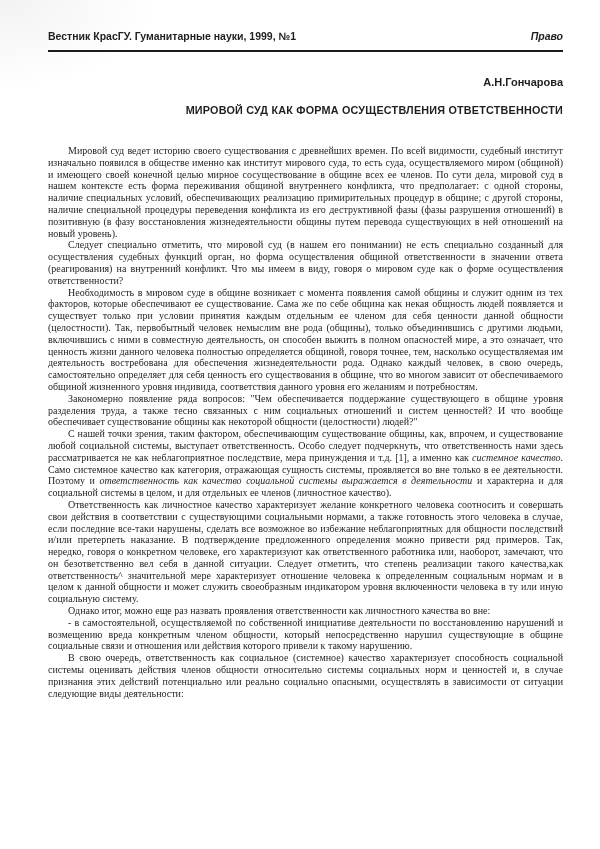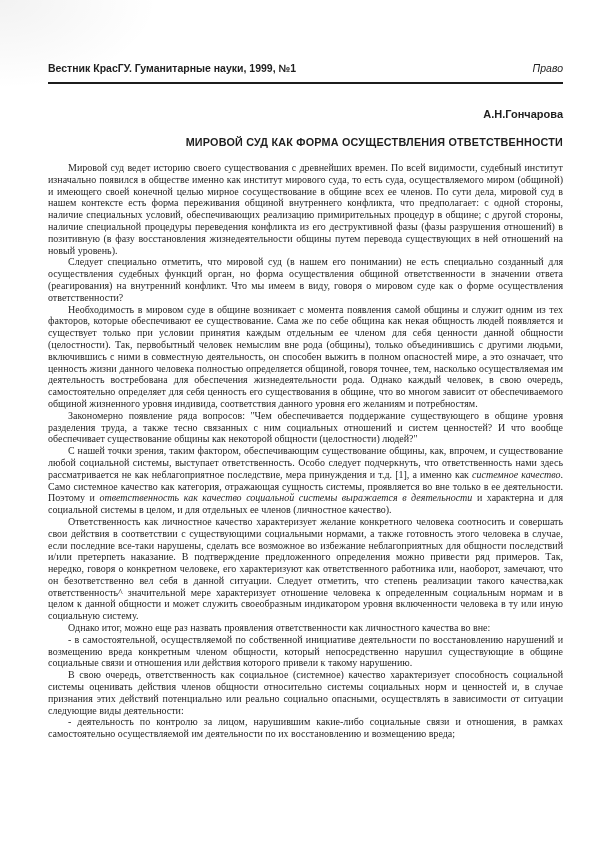--- a/index.html
+++ b/index.html
@@ -31,21 +31,21 @@
   }
   .header-row {
     display: flex;
     justify-content: space-between;
     align-items: baseline;
     font-family: "Liberation Sans", sans-serif;
     font-size: 10.5px;
     line-height: 13px;
   }
   .journal-name { font-weight: bold; }
-  .section-name { font-style: italic; font-weight: normal; margin-top: 32px; }
+  .section-name { font-style: italic; font-weight: bold; }
   .header-rule {
     margin-top: 7px;
     border-bottom: 2px solid #1c1c1c;
     height: 0;
   }
   .author-line {
     margin-top: 24px;
     text-align: right;
     font-family: "Liberation Sans", sans-serif;
     font-weight: bold;
@@ -55,21 +55,21 @@
   .article-title {
     margin-top: 15px;
     text-align: right;
     font-family: "Liberation Sans", sans-serif;
     font-weight: bold;
     font-size: 10.8px;
     line-height: 13px;
     letter-spacing: 0.2px;
   }
   .article-body {
-    margin-top: 13px;
+    margin-top: 28px;
     font-size: 10px;
     line-height: 11.8px;
     text-align: justify;
   }
   .article-body p {
     margin: 0;
     text-indent: 20px;
   }
   .article-body em {
     font-style: italic;
@@ -95,17 +95,16 @@
     <div class="article-body">
         <p><span>Мировой суд ведет историю своего существования с древнейших времен. По всей видимости, судебный институт изначально появился в обществе именно как институт мирового суда, то есть суда, осуществляемого миром (общиной) и имеющего своей конечной целью мирное сосуществование в общине всех ее членов. По сути дела, мировой суд в нашем контексте есть форма переживания общиной внутреннего конфликта, что предполагает: с одной стороны, наличие специальных условий, обеспечивающих реализацию примирительных процедур в общине; с другой стороны, наличие специальной процедуры переведения конфликта из его деструктивной фазы (фазы разрушения отношений) в позитивную (в фазу восстановления жизнедеятельности общины путем перевода существующих в ней отношений на новый уровень).</span></p>
         <p><span>Следует специально отметить, что мировой суд (в нашем его понимании) не есть специально созданный для осуществления судебных функций орган, но форма осуществления общиной ответственности в значении ответа (реагирования) на внутренний конфликт. Что мы имеем в виду, говоря о мировом суде как о форме осуществления ответственности?</span></p>
         <p><span>Необходимость в мировом суде в общине возникает с момента появления самой общины и служит одним из тех факторов, которые обеспечивают ее существование. Сама же по себе община как некая общность людей появляется и существует только при условии принятия каждым отдельным ее членом для себя ценности данной общности (целостности). Так, первобытный человек немыслим вне рода (общины), только объединившись с другими людьми, включившись с ними в совместную деятельность, он способен выжить в полном опасностей мире, а это означает, что ценность жизни данного человека полностью определяется общиной, говоря точнее, тем, насколько осуществляемая им деятельность востребована для обеспечения жизнедеятельности рода. Однако каждый человек, в свою очередь, самостоятельно определяет для себя ценность его существования в общине, что во многом зависит от обеспечиваемого общиной жизненного уровня индивида, соответствия данного уровня его желаниям и потребностям.</span></p>
         <p><span>Закономерно появление ряда вопросов: "Чем обеспечивается поддержание существующего в общине уровня разделения труда, а также тесно связанных с ним социальных отношений и систем ценностей? И что вообще обеспечивает существование общины как некоторой общности (целостности) людей?"</span></p>
         <p><span>С нашей точки зрения, таким фактором, обеспечивающим существование общины, как, впрочем, и существование любой социальной системы, выступает ответственность. Особо следует подчеркнуть, что ответственность нами здесь рассматривается не как неблагоприятное последствие, мера принуждения и т.д. [1], а именно как </span><em>системное качество</em><span>. Само системное качество как категория, отражающая сущность системы, проявляется во вне только в ее деятельности. Поэтому и </span><em>ответственность как качество социальной системы выражается в деятельности</em><span> и характерна и для социальной системы в целом, и для отдельных ее членов (личностное качество).</span></p>
         <p><span>Ответственность как личностное качество характеризует желание конкретного человека соотносить и совершать свои действия в соответствии с существующими социальными нормами, а также готовность этого человека в случае, если последние все-таки нарушены, сделать все возможное во избежание неблагоприятных для общности последствий и/или претерпеть наказание. В подтверждение предложенного определения можно привести ряд примеров. Так, нередко, говоря о конкретном человеке, его характеризуют как ответственного работника или, наоборот, замечают, что он безответственно вел себя в данной ситуации. Следует отметить, что степень реализации такого качества,как ответственность^ значительной мере характеризует отношение человека к определенным социальным нормам и в целом к данной общности и может служить своеобразным индикатором уровня включенности человека в ту или иную социальную систему.</span></p>
         <p><span>Однако итог, можно еще раз назвать проявления ответственности как личностного качества во вне:</span></p>
         <p><span>- в самостоятельной, осуществляемой по собственной инициативе деятельности по восстановлению нарушений и возмещению вреда конкретным членом общности, который непосредственно нарушил существующие в общине социальные связи и отношения или действия которого привели к такому нарушению.</span></p>
         <p><span>В свою очередь, ответственность как социальное (системное) качество характеризует способность социальной системы оценивать действия членов общности относительно системы социальных норм и ценностей и, в случае признания этих действий потенциально или реально социально опасными, осуществлять в зависимости от ситуации следующие виды деятельности:</span></p>
-        <p><span>- деятельность по контролю за лицом, нарушившим какие-либо социальные связи и отношения, в рамках самостоятельно осуществляемой им деятельности по их восстановлению и возмещению вреда;</span></p>
       </div>
 
   </div>
 </div>
 
 </body></html>

